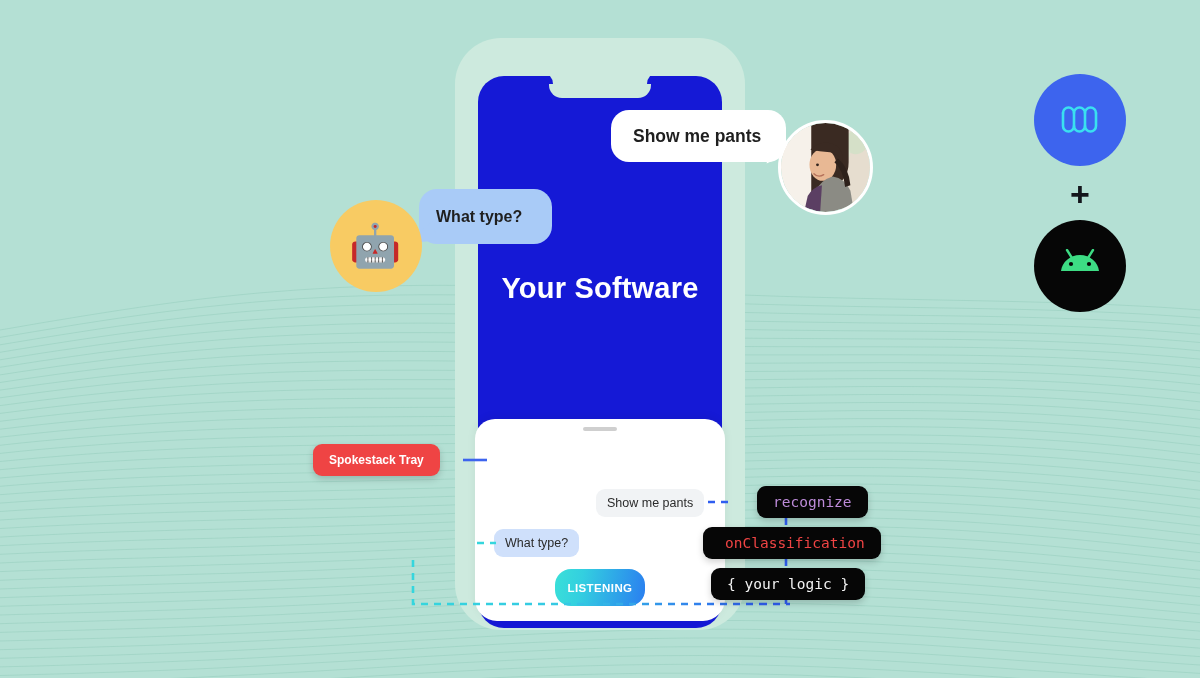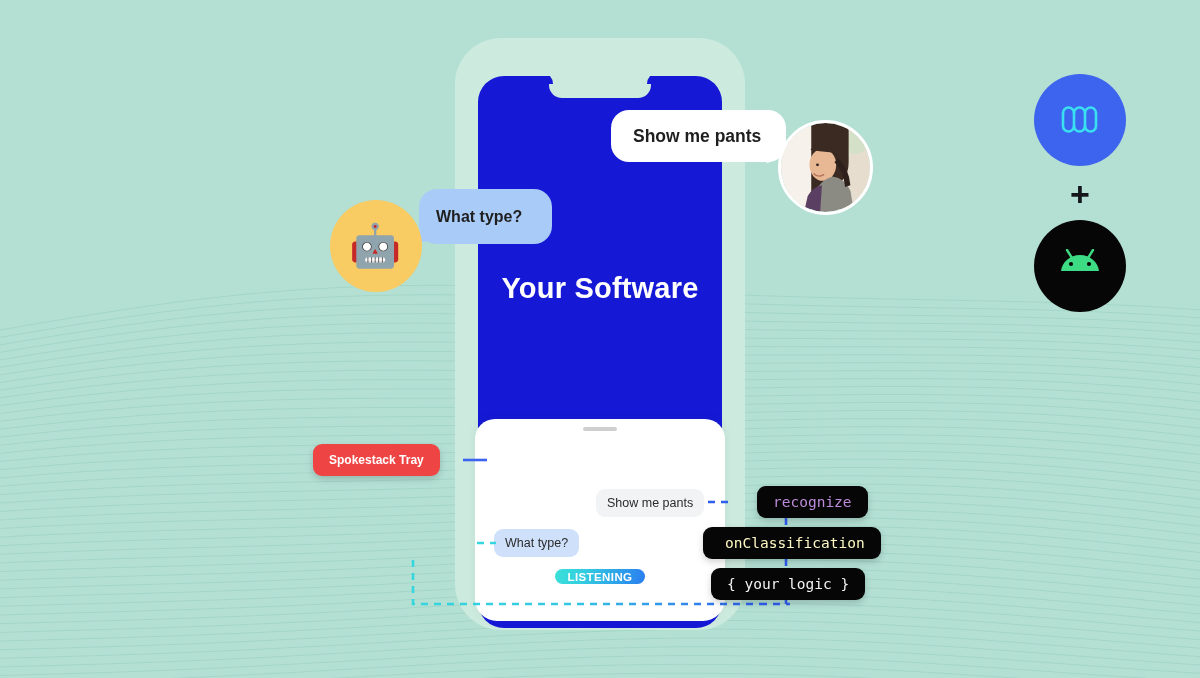--- a/index.html
+++ b/index.html
@@ -120,21 +120,21 @@
   .tray-bubble.app {
     left: 19px;
     top: 110px;
     background: #cfe0fb;
   }
   .listening-btn {
     position: absolute;
     left: 80px;
     top: 150px;
     width: 90px;
-    height: 15px;
+    height: 37px;
     border-radius: 16px;
     background: linear-gradient(100deg, #3ae0d8 0%, #33cfe0 30%, #2a7ef0 100%);
     color: #ffffff;
     font-size: 11.5px;
     font-weight: bold;
     letter-spacing: 0.4px;
     display: flex;
     align-items: center;
     justify-content: center;
     border: none;
@@ -262,21 +262,21 @@
   .pill-code {
     height: 32px;
     padding: 0 16px;
     background: #060606;
     font-family: "DejaVu Sans Mono", "Liberation Mono", monospace;
     font-size: 14.5px;
     border-radius: 9px;
   }
   .pill-voiceprompt { left: 349px; top: 527px; color: #f2b942; }
   .pill-recognize   { left: 733px; top: 486px; color: #bd8bd9; margin-left: 24px; }
-  .pill-onclass     { left: 703px; top: 527px; color: #fef9c3; padding-left: 22px; }
+  .pill-onclass     { left: 703px; top: 527px; color: #ef4444; padding-left: 22px; }
   .pill-logic       { left: 711px; top: 568px; color: #f2f2f2; }
 
   
   #connectors {
     position: absolute;
     left: 0; top: 0;
     width: 1200px; height: 678px;
     pointer-events: none;
   }
 </style>

